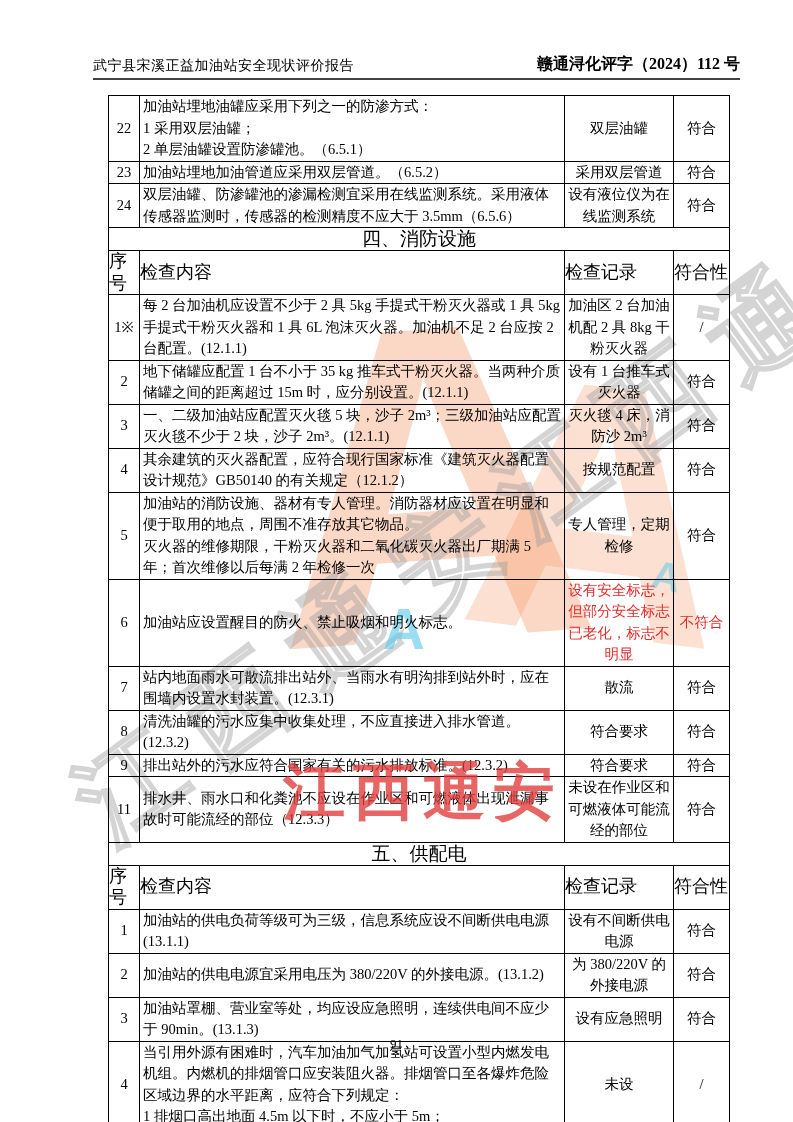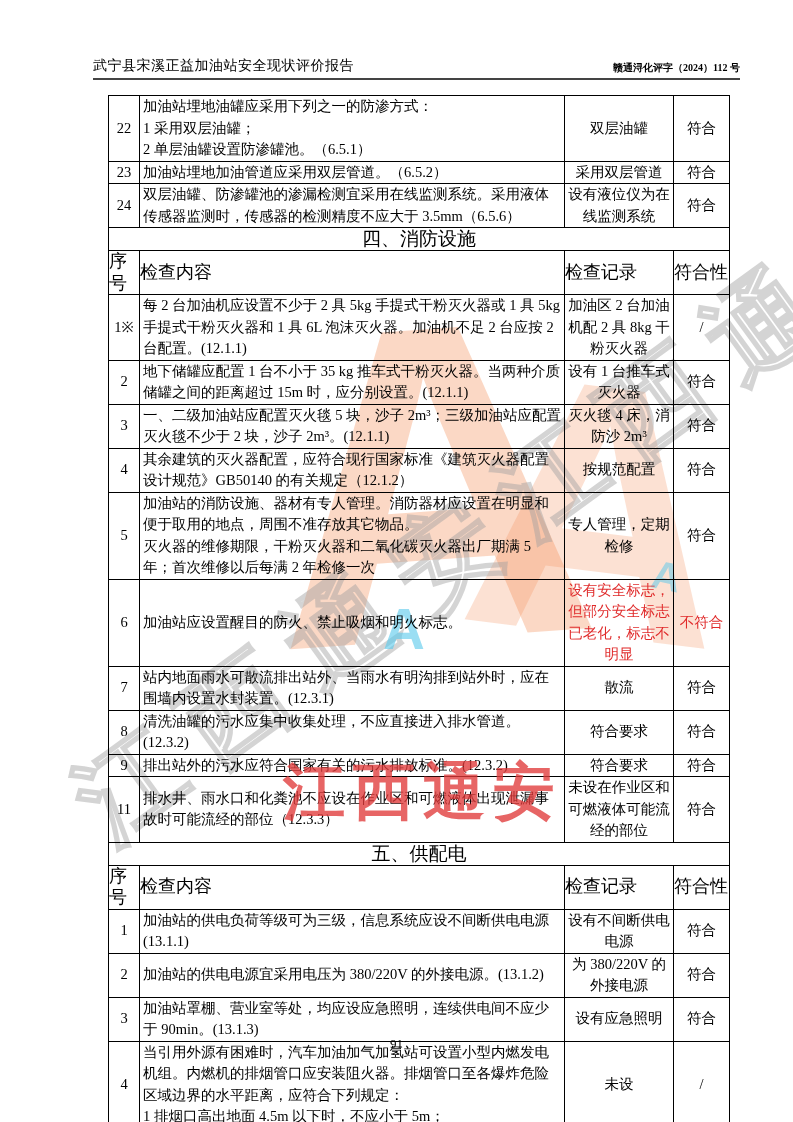--- a/index.html
+++ b/index.html
@@ -9,21 +9,21 @@
     background:#ffffff; overflow:hidden;
     font-family:"Liberation Serif","DejaVu Serif",serif; color:#000;
   }
   
   .doc-header {
     position:absolute; left:93px; top:58px; width:647px; height:22px;
     display:flex; justify-content:space-between; align-items:flex-end;
     border-bottom:2px solid #444; padding-bottom:3px; z-index:1;
   }
   .doc-header .left  { font-size:14px; letter-spacing:0.5px; }
-  .doc-header .right { font-size:10px; font-weight:bold; }
+  .doc-header .right { font-size:16px; font-weight:bold; }
   
   table.checklist {
     position:absolute; left:108px; top:95px; width:621px; z-index:1;
     border-collapse:collapse; table-layout:fixed;
     font-size:14.5px; line-height:21.5px;
   }
   table.checklist td {
     border:1.5px solid #000; vertical-align:middle;
     padding:0 3px; background:transparent;
   }

